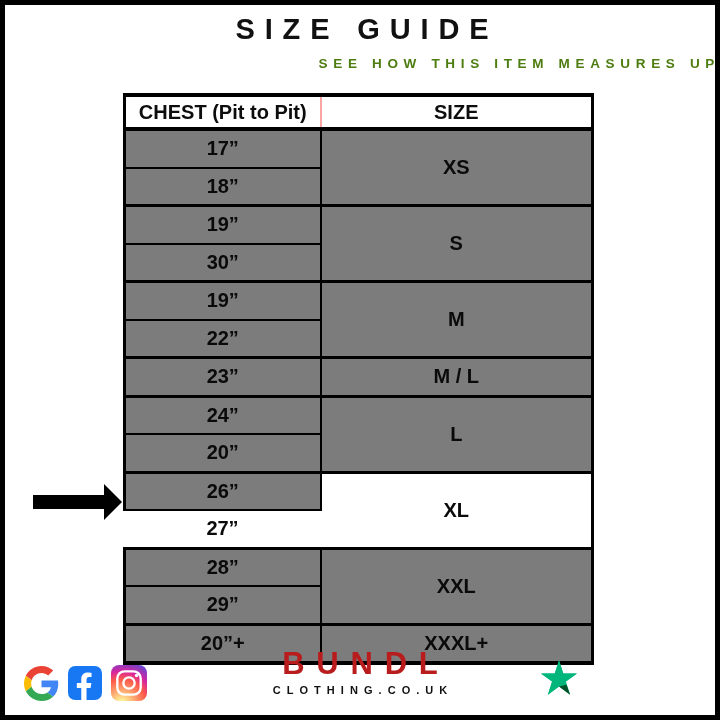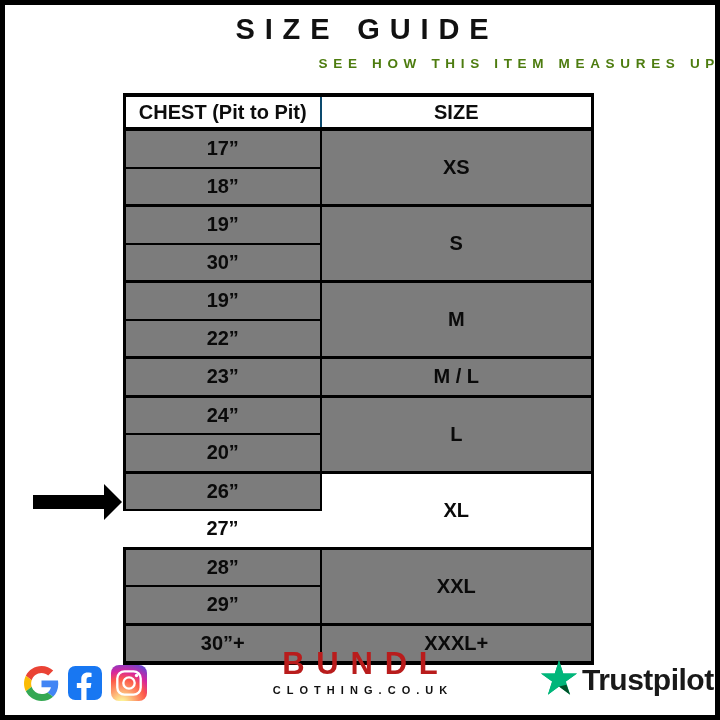--- a/index.html
+++ b/index.html
@@ -23,21 +23,21 @@
   .size-table{
     position:absolute;left:123px;top:93px;width:468px;
     border-collapse:collapse;table-layout:fixed;
     border-top:4px solid #000;border-right:3px solid #000;border-bottom:4px solid #000;
   }
   .size-table th{
     height:30px;background:#ffffff;font-size:20px;font-weight:bold;
     border-bottom:4px solid #000;text-align:center;padding:0;
   }
   .size-table th.chest,.size-table td.chest{border-left:3px solid #000;}
-  .size-table th.chest{border-right:2px solid #0c4a6e;margin-top:16px;}
+  .size-table th.chest{border-right:2px solid #fca5a5;margin-top:16px;}
   .size-table td{
     height:35.5px;background:var(--cell-grey,#7c7c7c);
     font-size:20px;font-weight:bold;text-align:center;padding:0;color:#0a0a0a;
   }
   .size-table td.chest{border-right:2px solid #000;}
   .size-table tr.group-start td{border-top:3px solid #000;}
   .size-table tr.sub-row td.chest{border-top:2px solid #000;}
   .size-table td.white{background:#ffffff;}
   .size-table td.no-divider{border-right:none;border-left:none;}
 
@@ -123,21 +123,21 @@
           <td class="chest white no-divider">27”</td>
         </tr>
         <tr class="group-start">
           <td class="chest">28”</td>
           <td class="size" rowspan="2">XXL</td>
         </tr>
         <tr class="sub-row">
           <td class="chest">29”</td>
         </tr>
         <tr class="group-start">
-          <td class="chest">30”+</td>
+          <td class="chest">20”+</td>
           <td class="size" rowspan="1">XXXL+</td>
         </tr>
       </tbody>
   </table>
 
   <div class="arrow">
     <span class="shaft"></span>
     <span class="head"></span>
   </div>
 
@@ -181,15 +181,14 @@
   </div>
 
   <div class="trustpilot">
     <span>
       <svg width="36" height="35" viewBox="0 0 46 44">
         <path fill="#00b67a" d="M46 16.8H28.4L23 0l-5.4 16.8H0l14.2 10.4-5.4 16.7L23 33.6l8.8-6.4 5.4 16.7-5.4-16.7L46 16.8z"></path>
         <path fill="#00b67a" d="M23 0l5.4 16.8H46L31.8 27.2 37.2 44 23 33.6 8.8 44l5.4-16.8L0 16.8h17.6z"></path>
         <path fill="#005128" d="M23 33.6l9.6-2.4 4.6 12.8z"></path>
       </svg>
     </span>
-    <span class="trustpilot-label">Trustpilot</span>
   </div>
 </div>
 
 </body></html>

